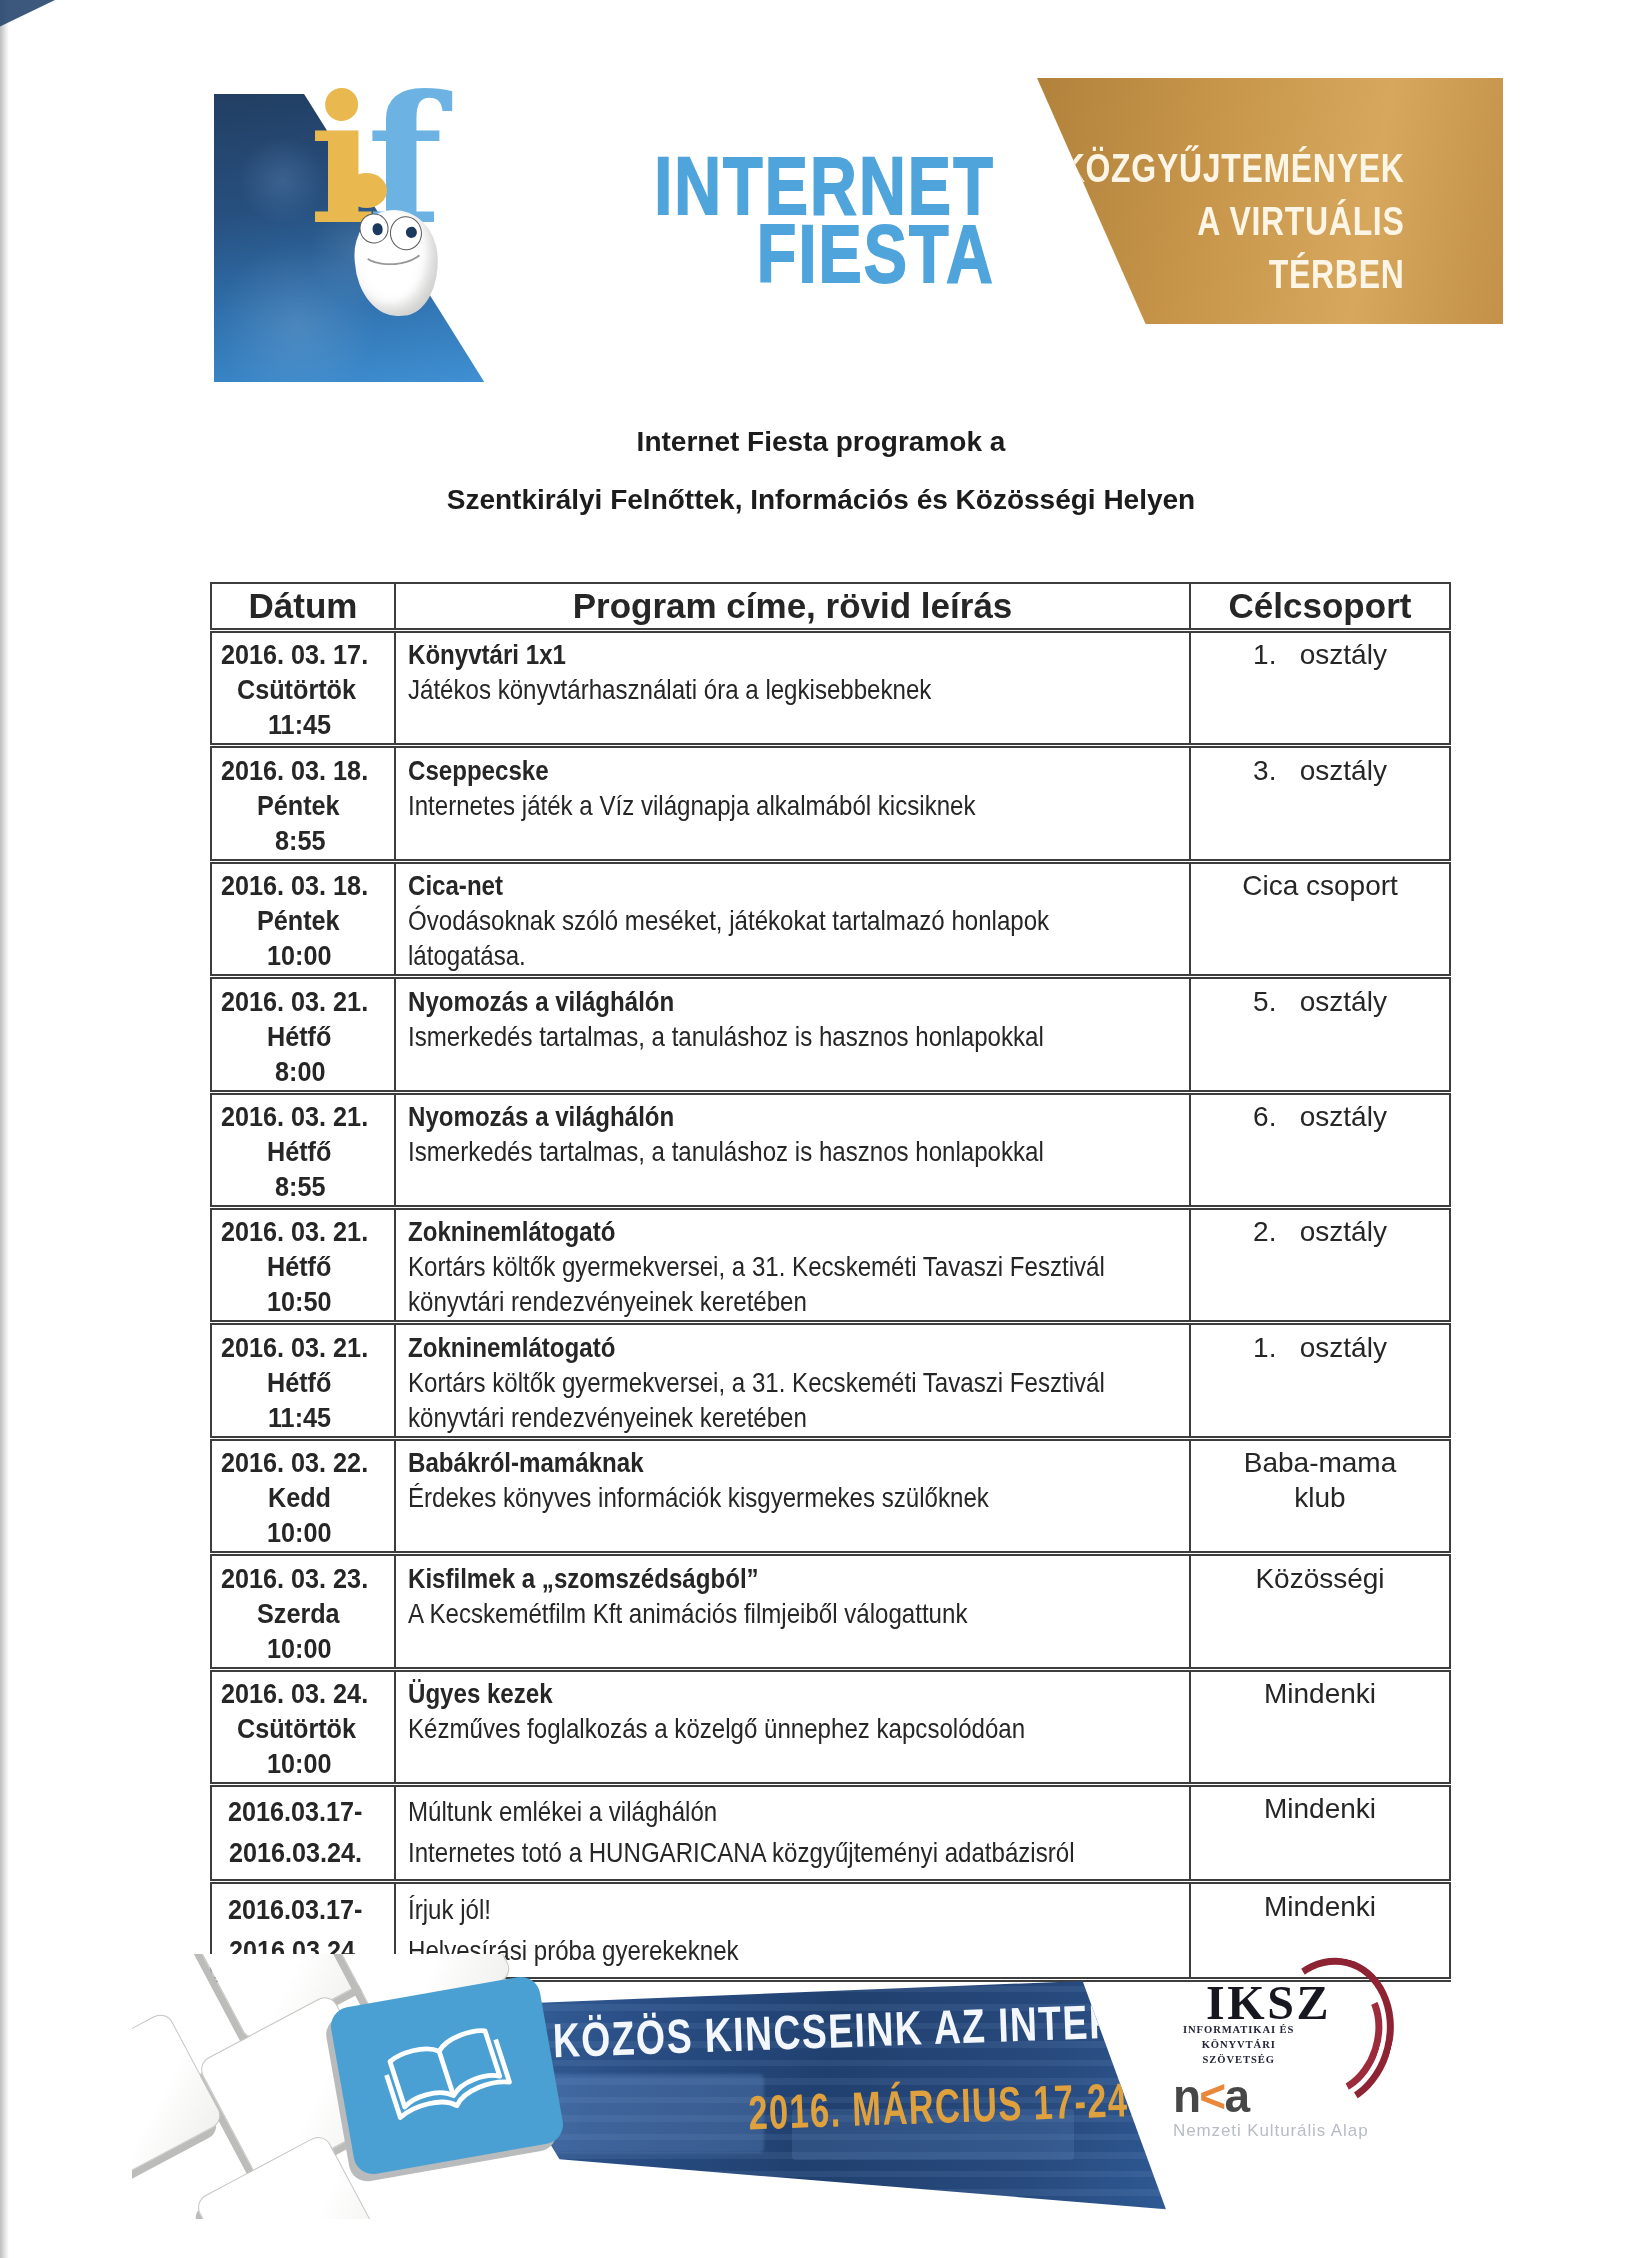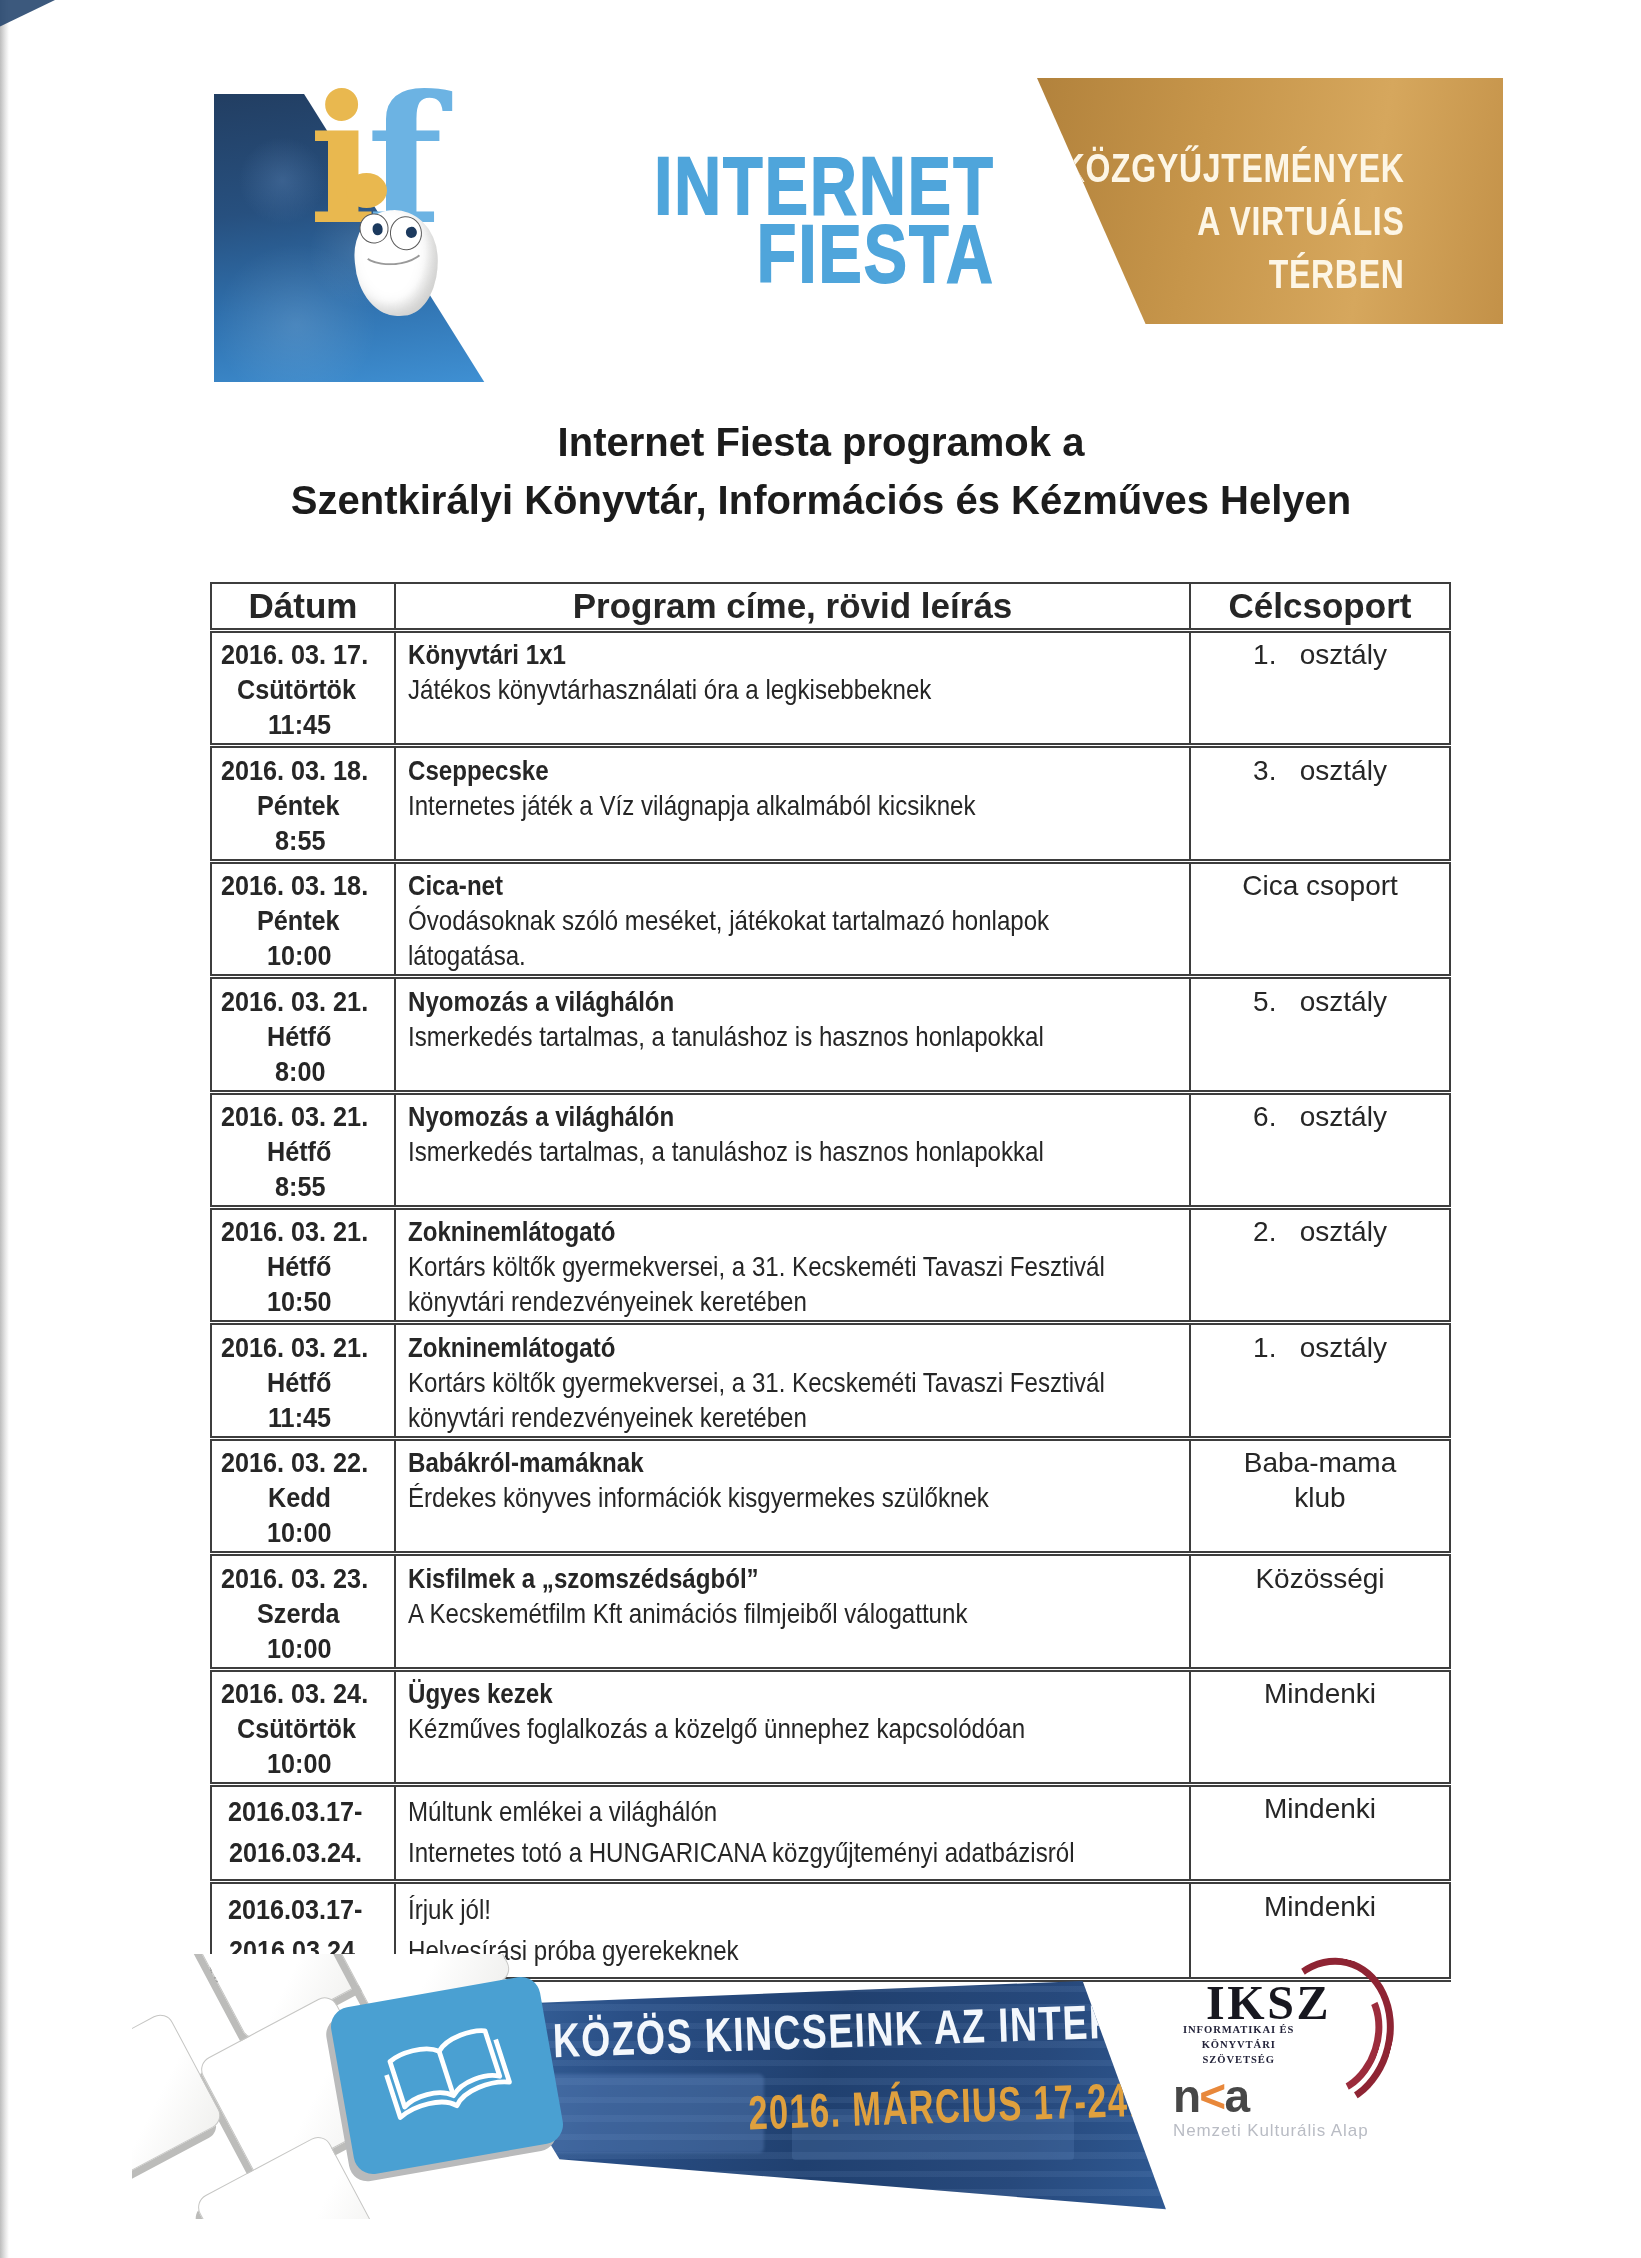--- a/index.html
+++ b/index.html
@@ -44,21 +44,21 @@
   
   .ribbon{left:1037px;top:78px;width:466px;height:246px;
     background:linear-gradient(100deg,#b2823c 0%,#c6954a 35%,#d6a75d 70%,#c39148 100%);
     clip-path:polygon(0 0,100% 0,100% 100%,23.3% 100%);}
   .ribbon-text{position:absolute;right:99px;top:64px;text-align:right;color:#fdf6e6;font-weight:bold;}
   .ribbon-text div{font-size:41px;line-height:53px;letter-spacing:0.9px;white-space:pre;
     transform:scaleX(.78);transform-origin:100% 50%;}
 
   
   .doc-title{left:0;top:413px;width:1642px;text-align:center;font-weight:bold;color:#1c1c1c;}
-  .doc-title div{font-size:40px;line-height:58px;}
+  .doc-title div{font-size:28px;line-height:58px;}
 
   
   table.sched{border-collapse:collapse;table-layout:fixed;position:absolute;left:210px;top:582px;
     width:1240px;font-size:28px;}
   .sched col.c1{width:184px;} .sched col.c2{width:795px;} .sched col.c3{width:260px;}
   .sched th,.sched td{border:2.2px solid #3d3d3d;border-bottom:5.3px double #3d3d3d;}
   .sched th{height:44px;font-size:35px;font-weight:bold;padding:0;}
   .sched td{vertical-align:top;padding:4.4px 0 0 0;}
   tr.tall td{height:106px;} tr.short td{height:88px;}
   .c-date{text-align:center;font-weight:bold;} .c-date div{line-height:35px;}
@@ -147,21 +147,21 @@
 <div class="abs ribbon">
   <div class="ribbon-text">
     <div>KÖZGYŰJTEMÉNYEK</div>
     <div>A VIRTUÁLIS</div>
     <div>TÉRBEN</div>
   </div>
 </div>
 
 <div class="abs doc-title">
   <div>Internet Fiesta programok a</div>
-  <div>Szentkirályi Könyvtár, Információs és Kézműves Helyen</div>
+  <div>Szentkirályi Felnőttek, Információs és Közösségi Helyen</div>
 </div>
 
 <table class="sched">
   <colgroup>
       <col class="c1">
       <col class="c2">
       <col class="c3">
     </colgroup>
   <thead>
     <tr>

